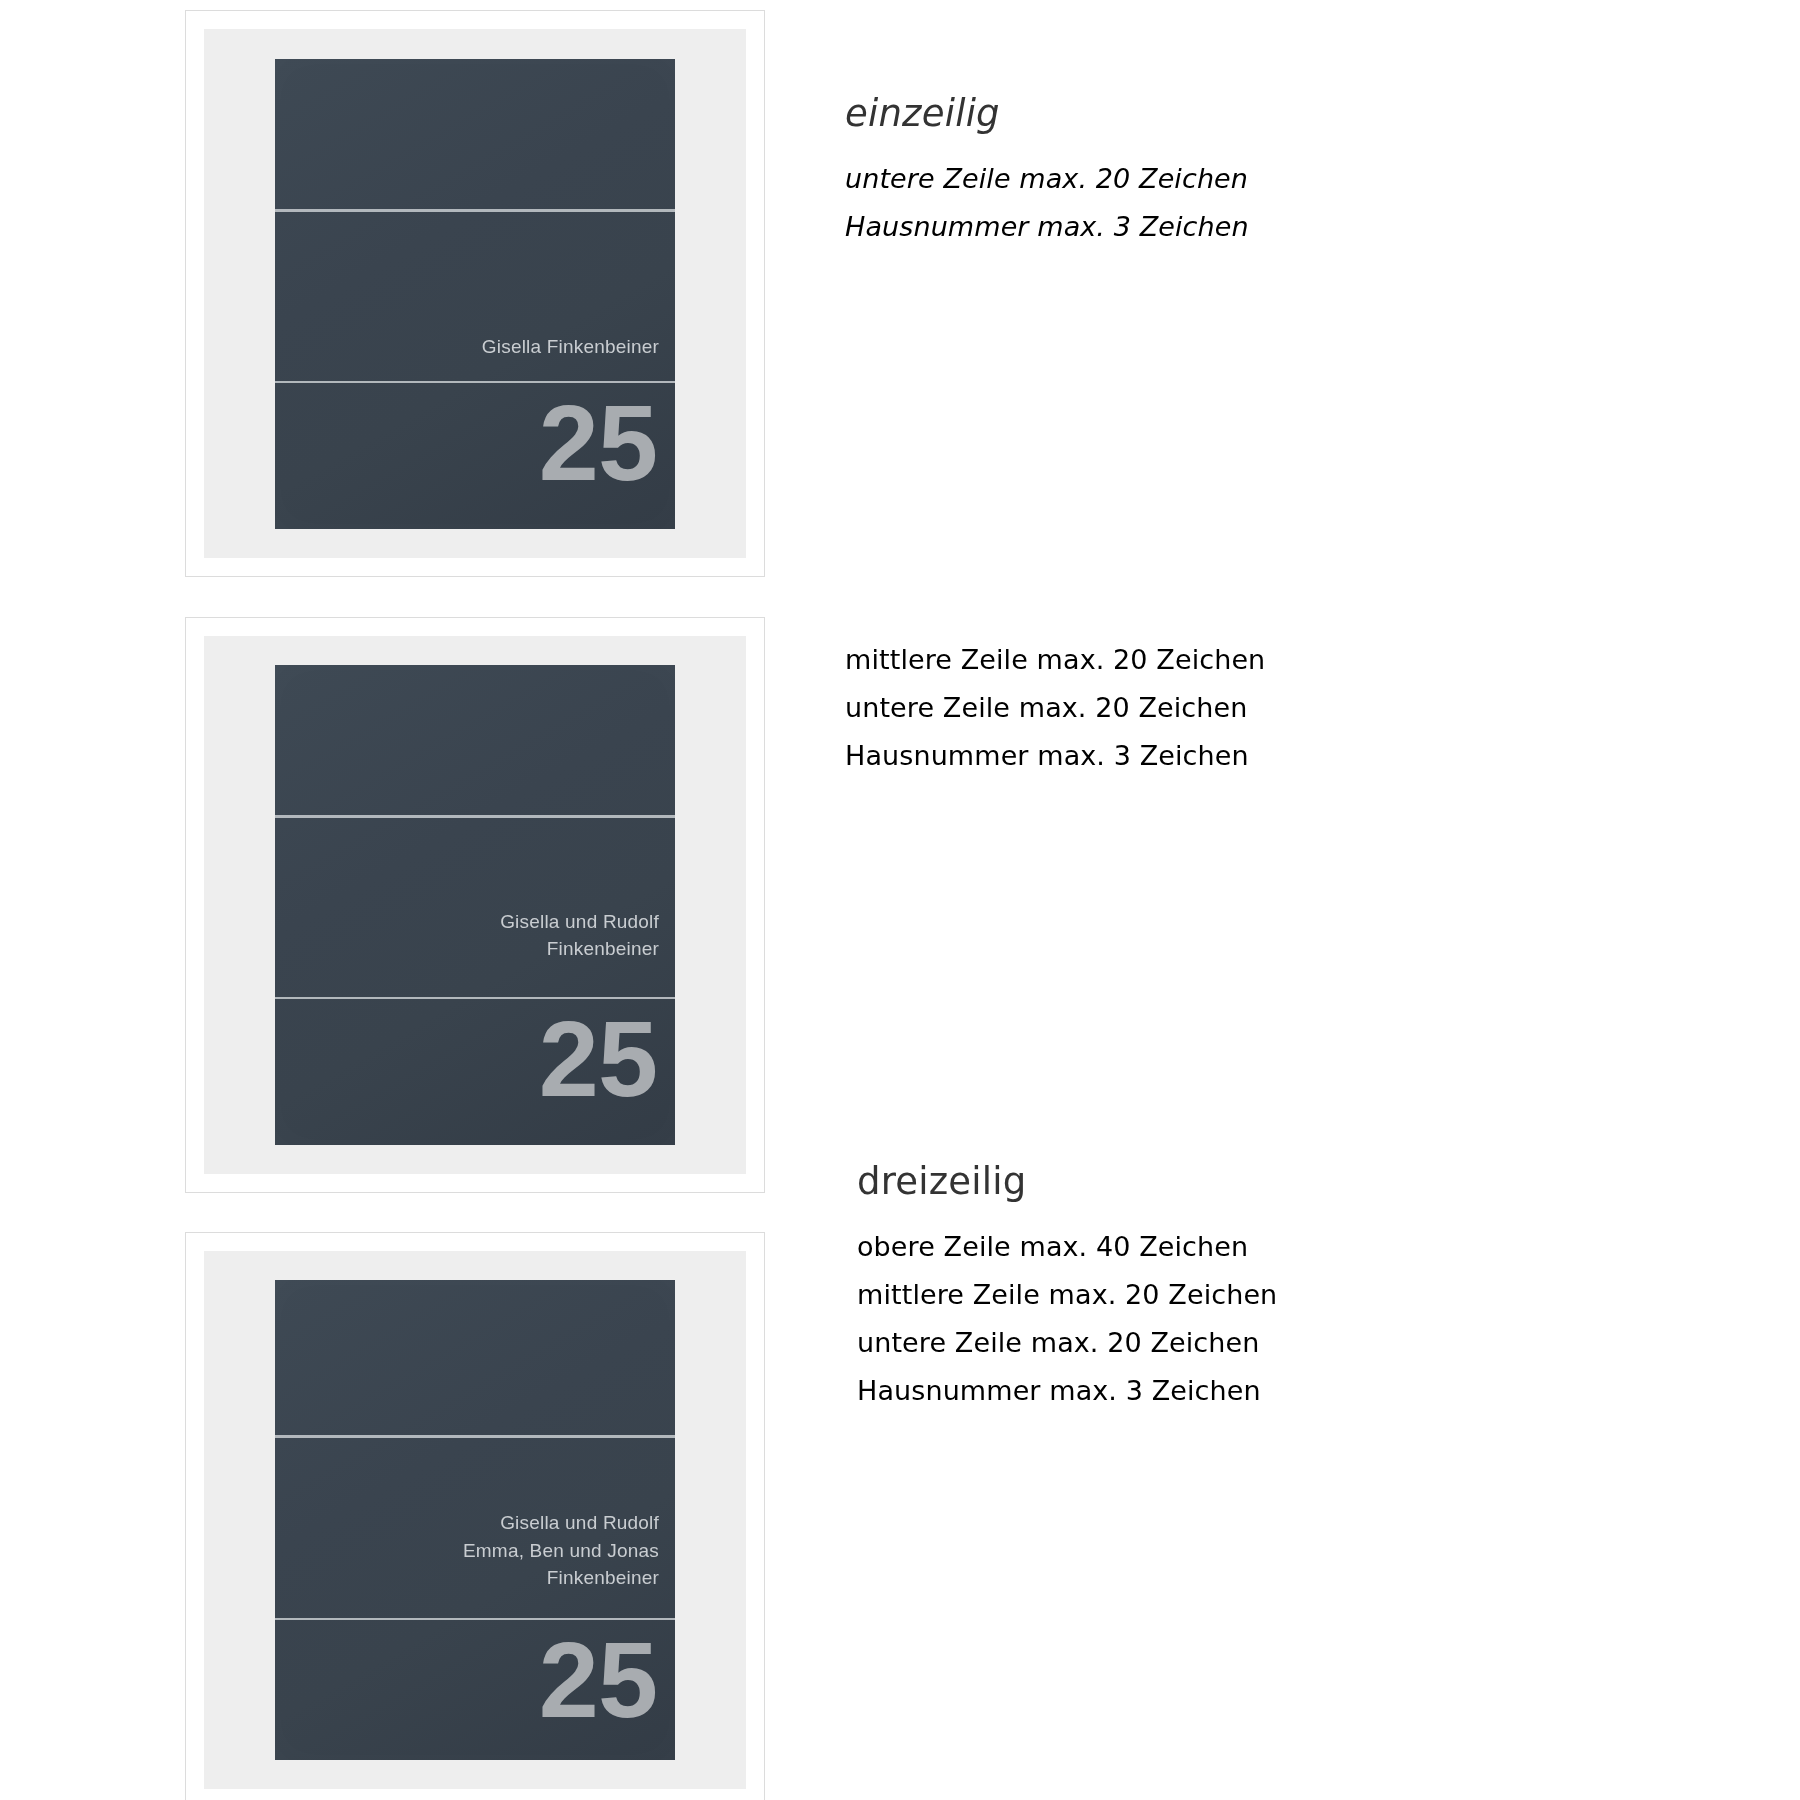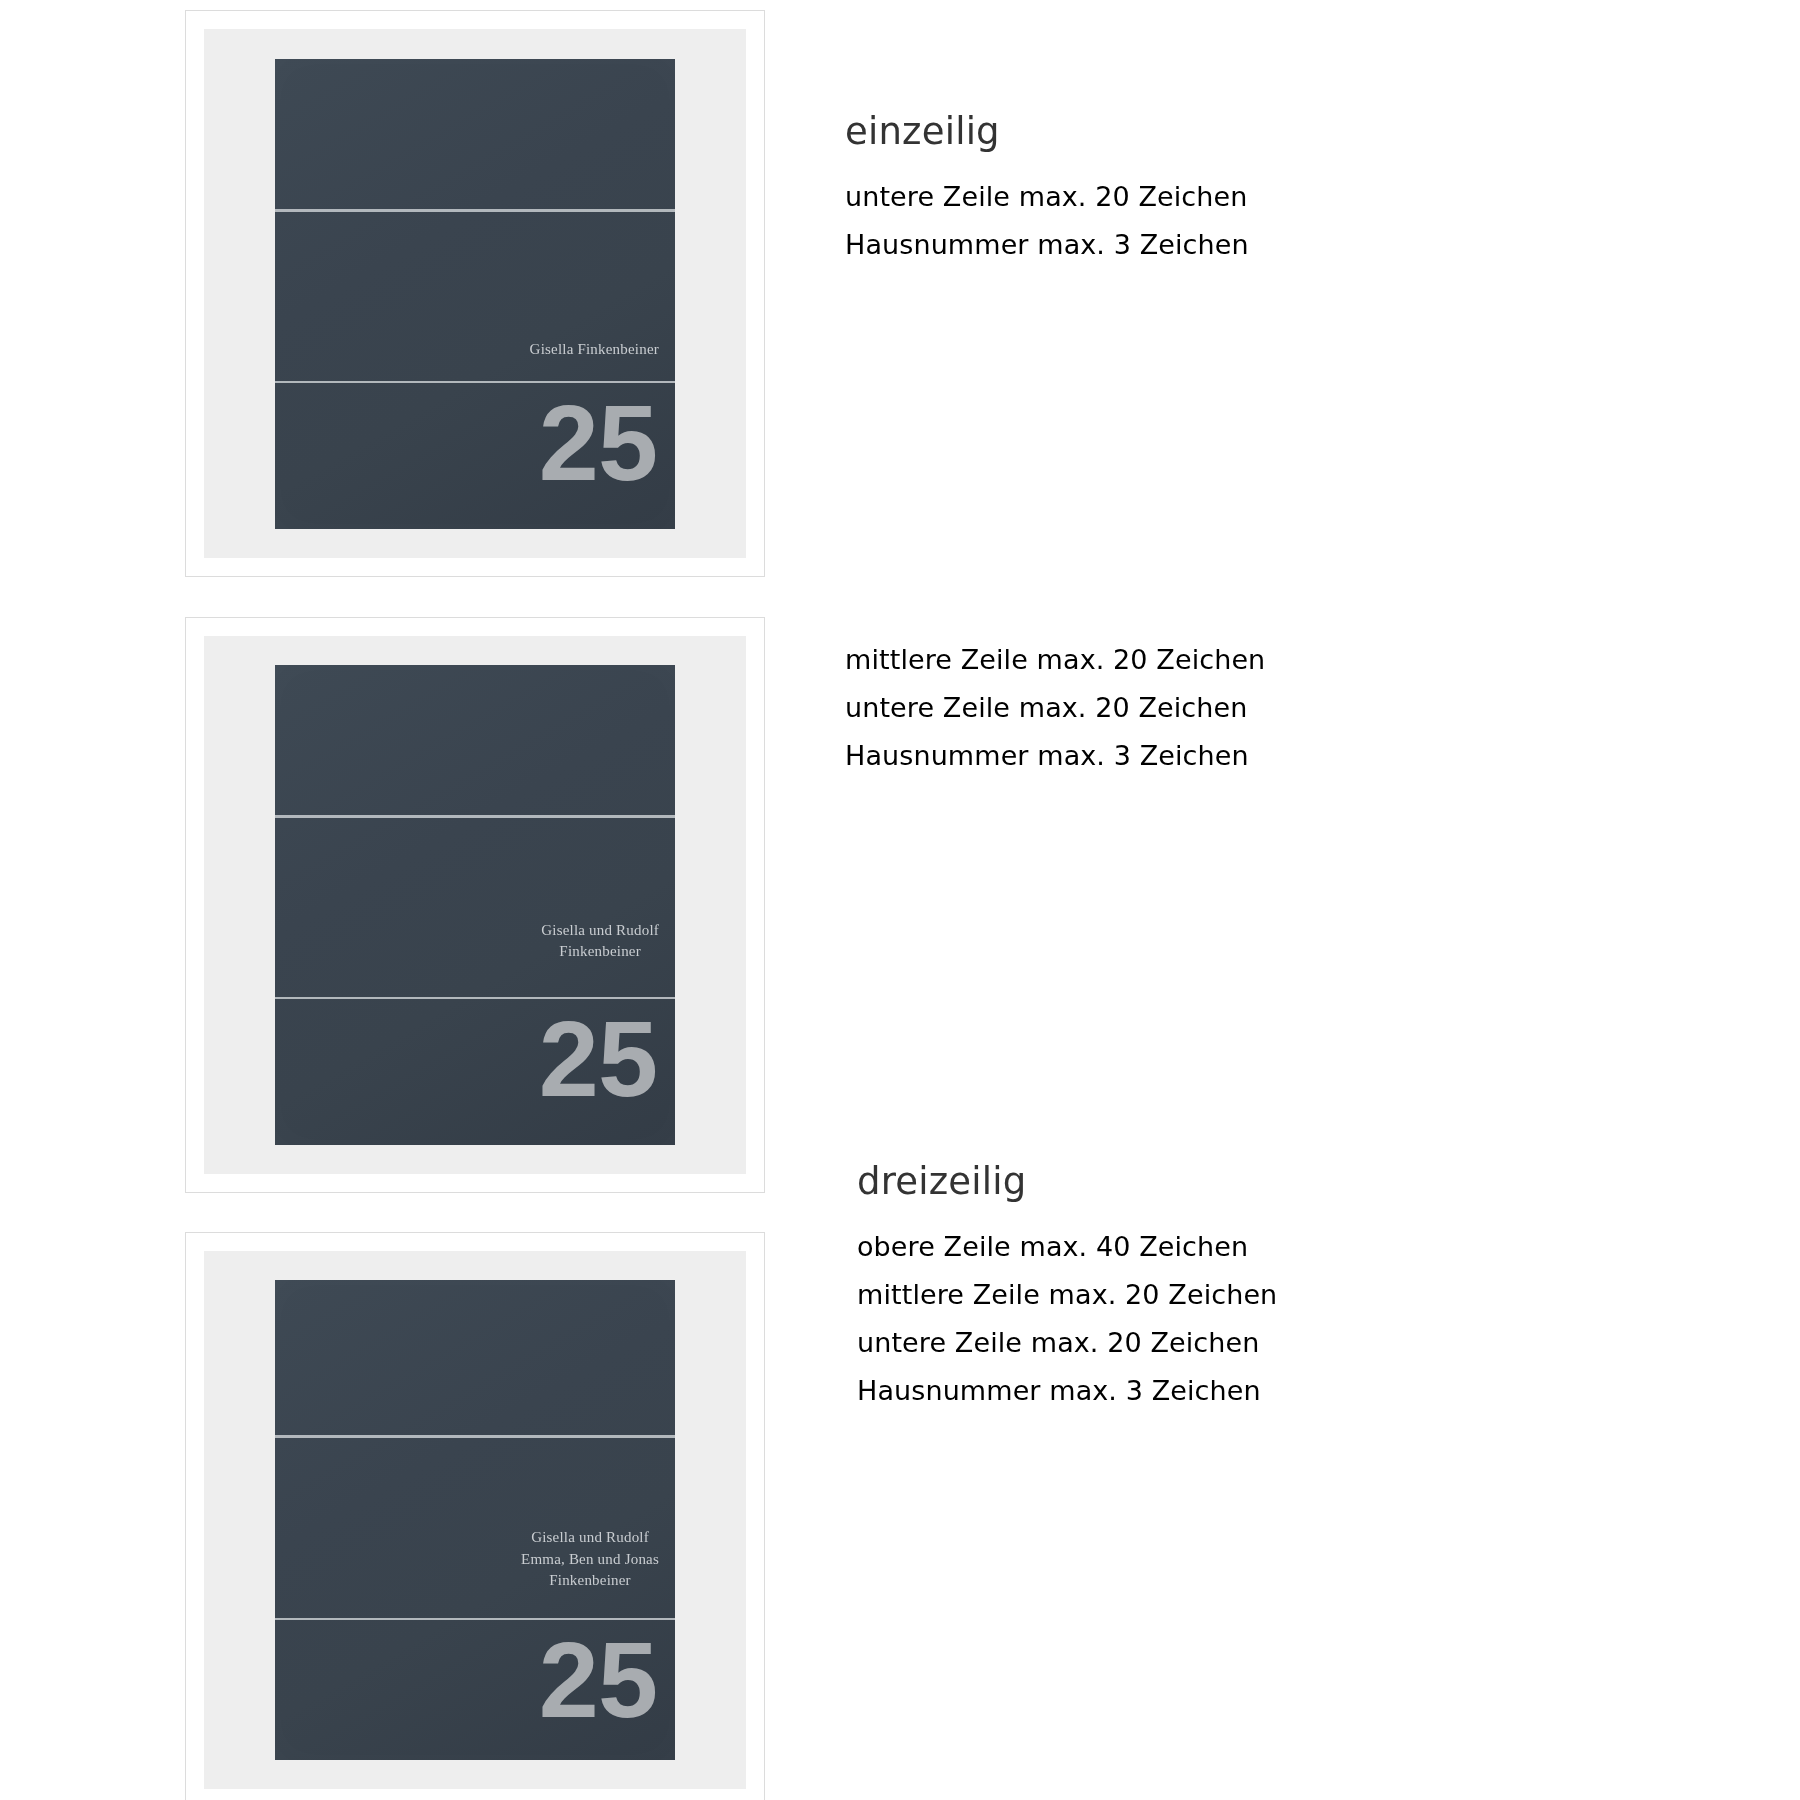--- a/index.html
+++ b/index.html
@@ -52,26 +52,26 @@
     right: 0;
     height: 3px;
     background: #c8ccd0;
     opacity: .85;
   }
   .plate-line.thin { height: 2px; }
 
   .plate-names {
     position: absolute;
     right: 0;
-    text-align: center;
+    text-align: right;
     color: #c9cdd1;
-    font-size: 15px;
+    font-size: 19px;
     line-height: 1.45;
     letter-spacing: .2px;
-    font-family: Liberation Serif, serif;
+    font-family: Liberation Sans, sans-serif;
   }
   .plate-number {
     position: absolute;
     right: 0;
     text-align: right;
     color: #a8acb0;
     font-family: "Liberation Sans", sans-serif;
     font-weight: 700;
     letter-spacing: -1px;
   }
@@ -110,21 +110,21 @@
         <div class="plate-line" style="top:150px;"></div>
         <div class="plate-names" style="right:16px; bottom:168px;">
           <div>Gisella Finkenbeiner</div>
         </div>
         <div class="plate-line thin" style="top:322px;"></div>
         <div class="plate-number" style="right:18px; top:330px; font-size:108px; line-height:1;">25</div>
       </div>
     </div>
   </div>
 
-  <div class="text-col" style="top:110px;">
+  <div class="text-col" style="top:92px;font-style:italic;">
     <h2 class="opt-title">einzeilig</h2>
     <p class="opt-spec">untere Zeile max. 20 Zeichen</p>
     <p class="opt-spec">Hausnummer max. 3 Zeichen</p>
   </div>
 
   <div class="preview-frame" style="left:185px; top:617px; width:580px; height:576px;">
     <div class="preview-inner">
       <div class="plate" style="width:400px; height:480px;">
         <div class="plate-line" style="top:150px;"></div>
         <div class="plate-names" style="right:16px; bottom:182px;">

